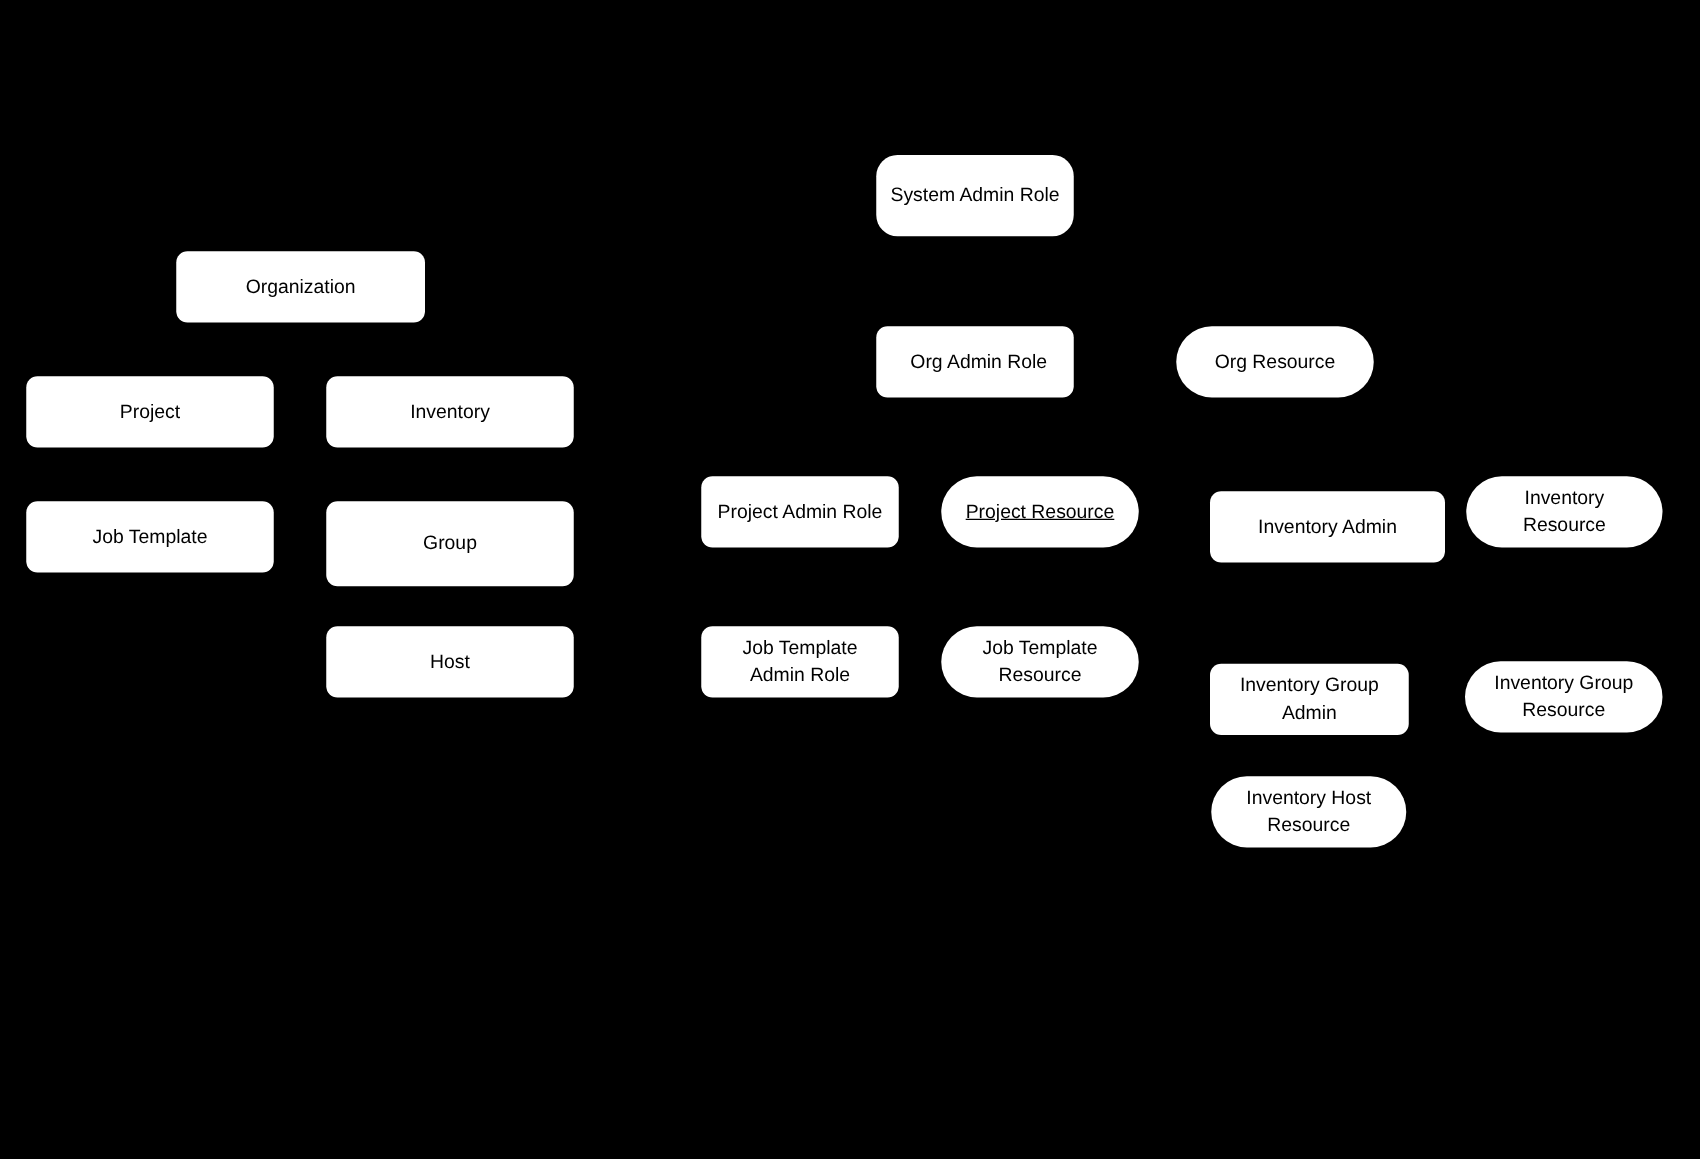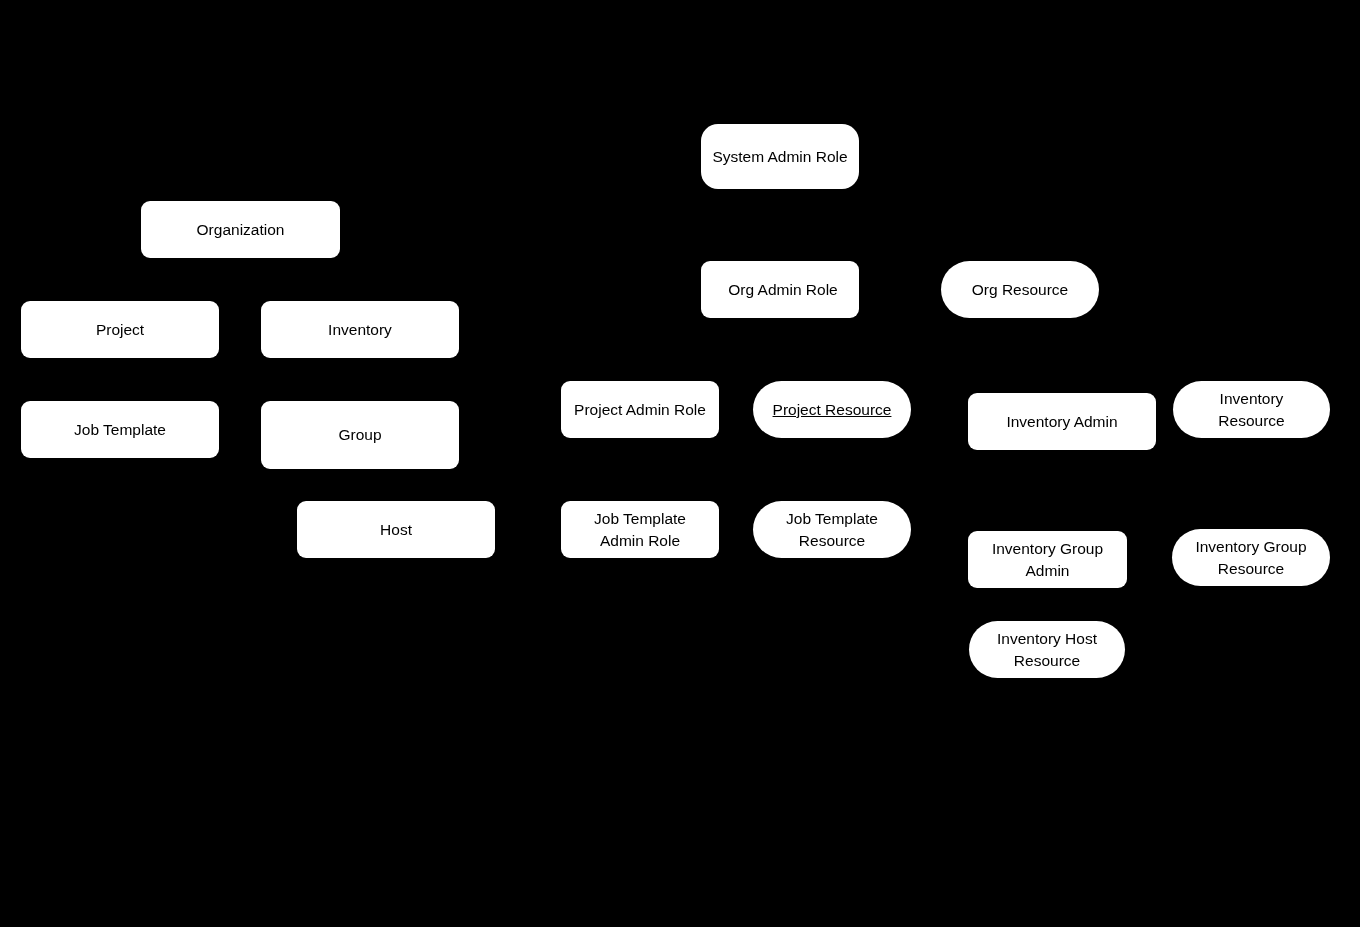--- a/index.html
+++ b/index.html
@@ -34,21 +34,21 @@
   <div class="node rect" style="left:141px; top:201px; width:199px; height:57px;">Organization</div>
 
   <div class="node rect" style="left:21px; top:301px; width:198px; height:57px;">Project</div>
 
   <div class="node rect" style="left:261px; top:301px; width:198px; height:57px;">Inventory</div>
 
   <div class="node rect" style="left:21px; top:401px; width:198px; height:57px;">Job Template</div>
 
   <div class="node rect" style="left:261px; top:401px; width:198px; height:68px;">Group</div>
 
-  <div class="node rect" style="left:261px; top:501px; width:198px; height:57px;margin-left:36px;">Host</div>
+  <div class="node rect" style="left:261px; top:501px; width:198px; height:57px;">Host</div>
 
   <div class="node rect" style="left:701px; top:124px; width:158px; height:65px;border-radius:17px;">System Admin Role</div>
 
   <div class="node rect" style="left:701px; top:261px; width:158px; height:57px;padding-left:16px;">Org Admin Role</div>
 
   <div class="node pill" style="left:941px; top:261px; width:158px; height:57px;">Org Resource</div>
 
   <div class="node rect" style="left:561px; top:381px; width:158px; height:57px;">Project Admin Role</div>
 
   <div class="node pill" style="left:753px; top:381px; width:158px; height:57px;text-decoration:underline;">Project Resource</div>

